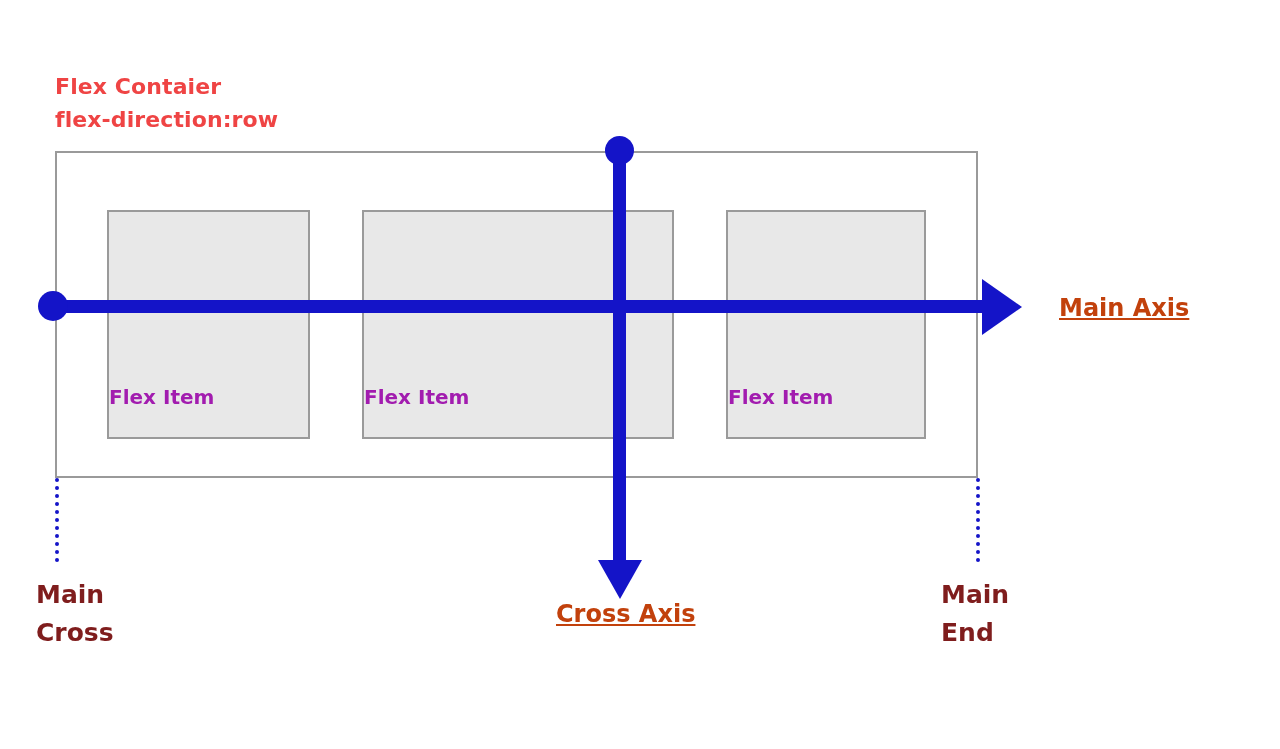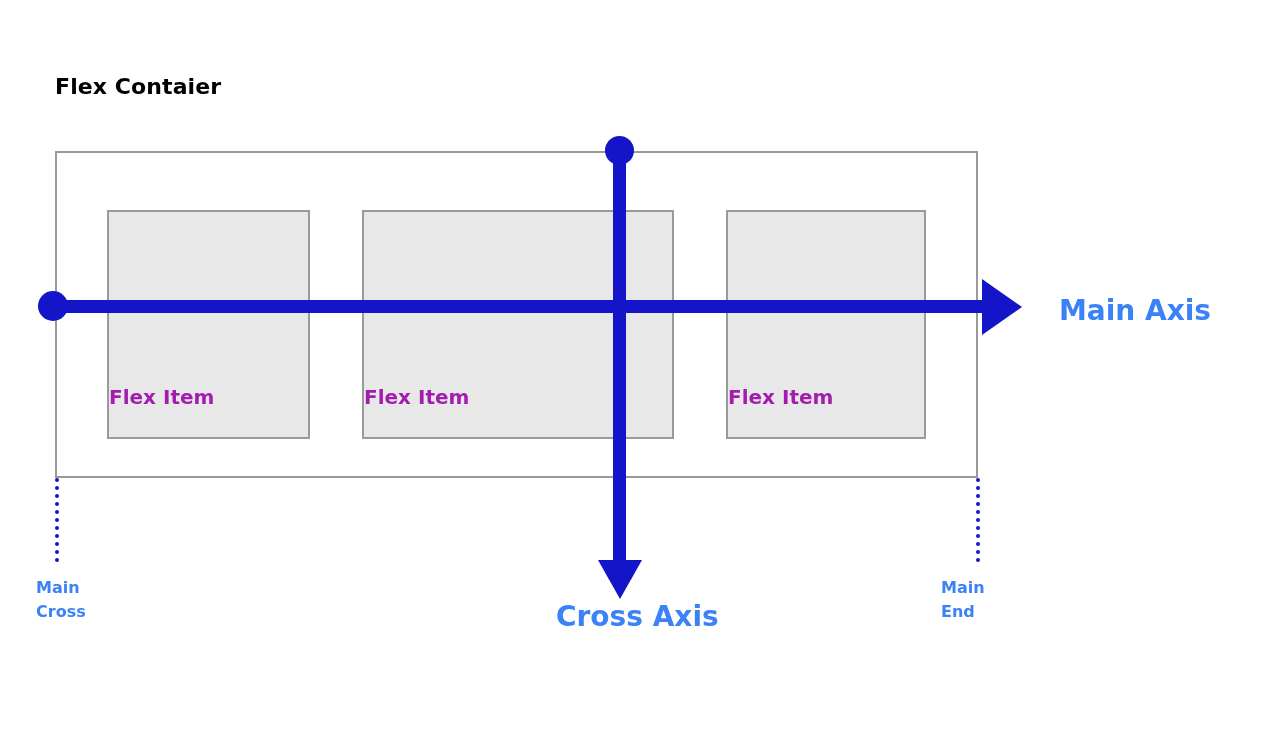--- a/index.html
+++ b/index.html
@@ -20,21 +20,21 @@
     background: #ffffff;
   }
 
   
   .title-block {
     position: absolute;
     left: 55px;
     top: 70px;
     font-size: 22px;
     font-weight: 700;
-    color: #000000;
+    color: #ef4444;
     line-height: 1.5;
     letter-spacing: 0.1px;
     white-space: nowrap;
   }
   .title-block .line { display: block; }
 
   
   .flex-container {
     position: absolute;
     left: 55px;
@@ -122,59 +122,61 @@
     top: 560px;
     width: 0;
     height: 0;
     border-left: 22px solid transparent;
     border-right: 22px solid transparent;
     border-top: 39px solid #1414c8;
   }
 
   .axis-label {
     position: absolute;
-    font-size: 28px;
+    font-size: 24px;
     font-weight: 700;
-    color: #3b82f6;
-    white-space: nowrap;
+    color: #c2410c;
+    white-space: nowrap;
+    text-decoration: underline;
   }
   #main-axis-label { left: 1059px; top: 294px; }
   #cross-axis-label { left: 556px; top: 600px; }
 
   
   .guide-dotted {
     position: absolute;
     width: 0;
     border-left: 4px dotted #1414c8;
     height: 84px;
     top: 478px;
   }
   #guide-left  { left: 55px; }
   #guide-right { left: 976px; }
 
   
   .edge-label {
     position: absolute;
-    font-size: 16px;
+    font-size: 25px;
     font-weight: 700;
-    color: #3b82f6;
+    color: #7f1d1d;
     line-height: 1.5;
     white-space: nowrap;
   }
   .edge-label .line { display: block; }
   #main-start-label { left: 36px;  top: 576px; text-align: left; }
   #main-end-label   { left: 941px; top: 576px; text-align: left; }
 </style>
 </head>
 <body>
 
 <div id="stage">
 
   <div class="title-block">
     <span class="line">Flex Contaier</span>
+    <span class="line">flex-direction:row</span>
   </div>
 
   <div class="flex-container"></div>
 
   <div class="flex-item" id="item-1">
     <span class="item-label">Flex Item</span>
   </div>
   <div class="flex-item" id="item-2">
     <span class="item-label">Flex Item</span>
   </div>

